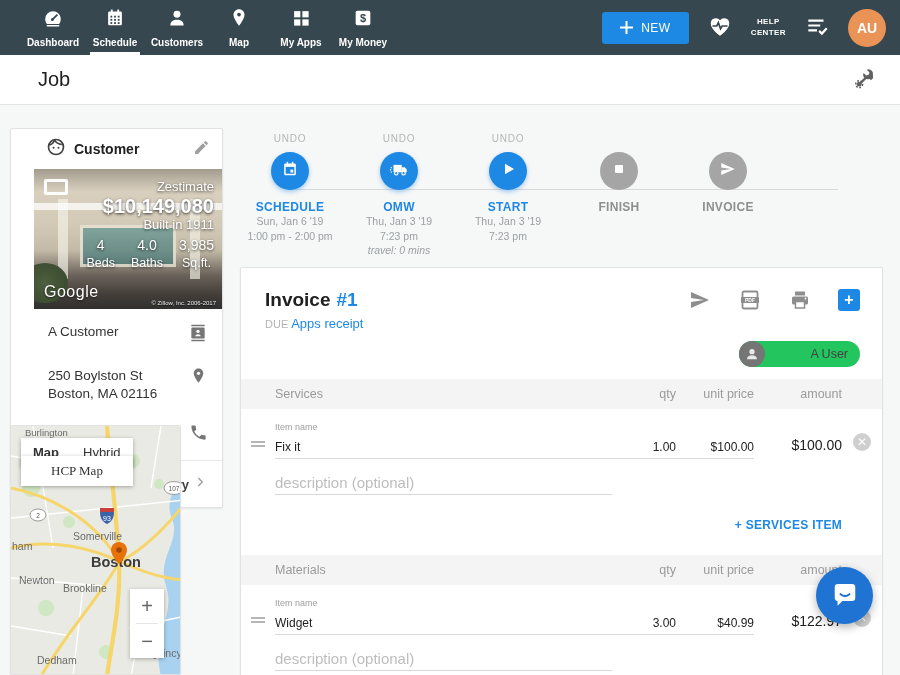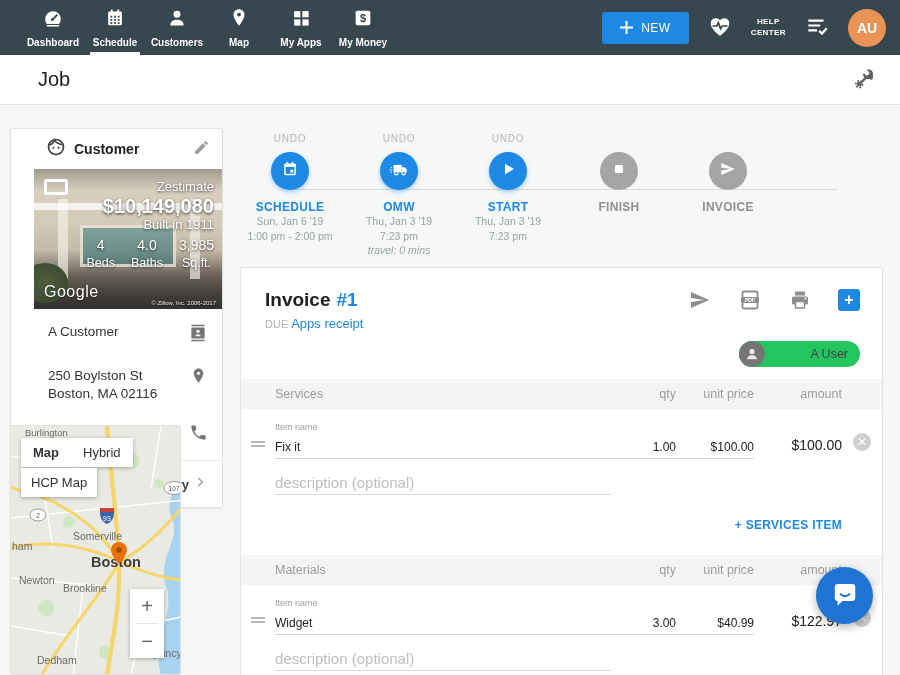--- a/index.html
+++ b/index.html
@@ -54,21 +54,21 @@
   .divider { height:1px; background:#e8e8e8; margin-top:4px; }
   .hist-row { display:flex; align-items:center; padding:12px 14px; cursor:pointer; }
   .hist-row .txt { font-size:13px; font-weight:bold; color:#424242; margin-left:14px; }
   .hist-row .chev { margin-left:auto; }
 
   
   .map-card { left:10px; top:425px; width:171px; height:250px; overflow:hidden; }
   .map-btn-row { position:absolute; left:10px; top:12px; display:flex; box-shadow:0 1px 4px rgba(0,0,0,.3); z-index:3; }
   .map-btn { background:#fff; font-size:13px; color:#333; padding:7px 12px; cursor:pointer; white-space:nowrap; }
   .map-btn.bold { font-weight:bold; }
-  .hcp-btn { position:absolute; left:10px; top:42px; background:#fff; font-size:13px; color:#333; padding:7px 10px; box-shadow:0 1px 4px rgba(0,0,0,.3); cursor:pointer; z-index:3; }
+  .hcp-btn { position:absolute; left:10px; top:30px; background:#fff; font-size:13px; color:#333; padding:7px 30px; box-shadow:0 1px 4px rgba(0,0,0,.3); cursor:pointer; z-index:3;font-family:Liberation Serif, serif; }
   .zoomctl { position:absolute; right:16px; top:163px; width:34px; background:#fff; box-shadow:0 1px 4px rgba(0,0,0,.3); z-index:3; }
   .zoomctl .zb { height:34px; display:flex; align-items:center; justify-content:center; font-size:20px; color:#666; cursor:pointer; }
   .zoomctl .zd { height:1px; background:#e5e5e5; margin:0 6px; }
 
   
   .timeline { position:absolute; left:240px; top:133px; width:643px; height:128px; }
   .t-line { position:absolute; left:50px; right:45px; top:56px; height:1px; background:#d9d9d9; }
   .step { position:absolute; top:0; width:110px; text-align:center; }
   .undo { height:12px; font-size:10px; letter-spacing:.8px; color:#b5b5b5; cursor:pointer; }
   .circle { width:38px; height:38px; border-radius:50%; margin:7px auto 0; display:flex; align-items:center; justify-content:center; position:relative; z-index:2; cursor:pointer; }

